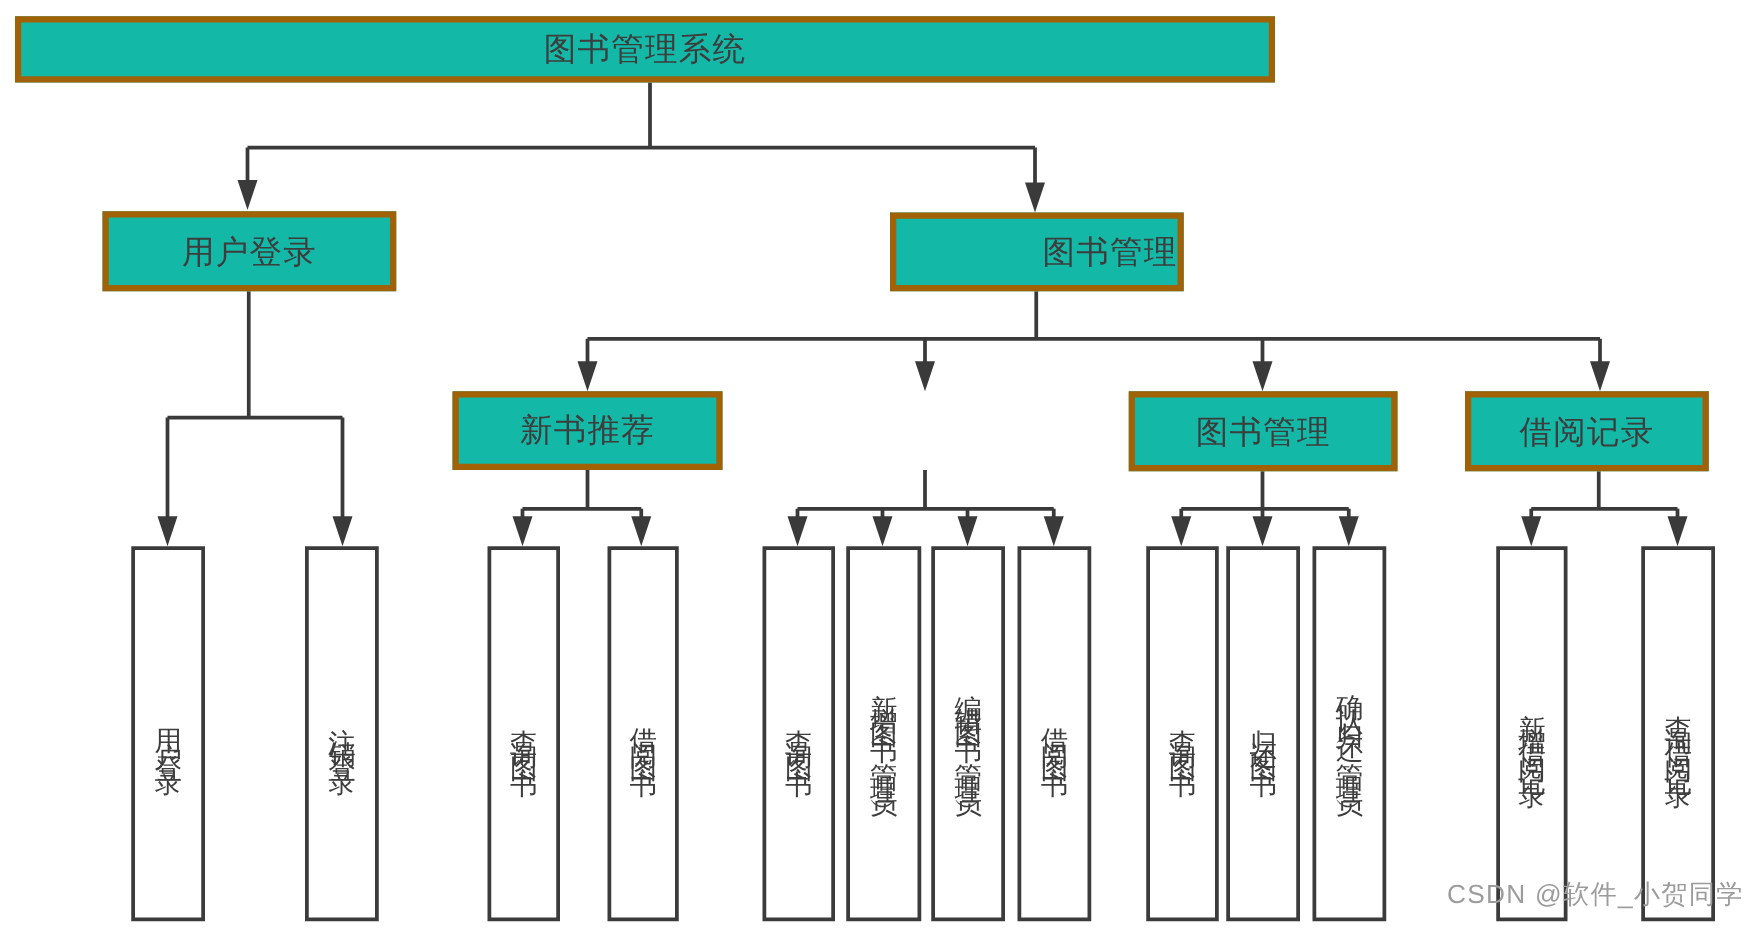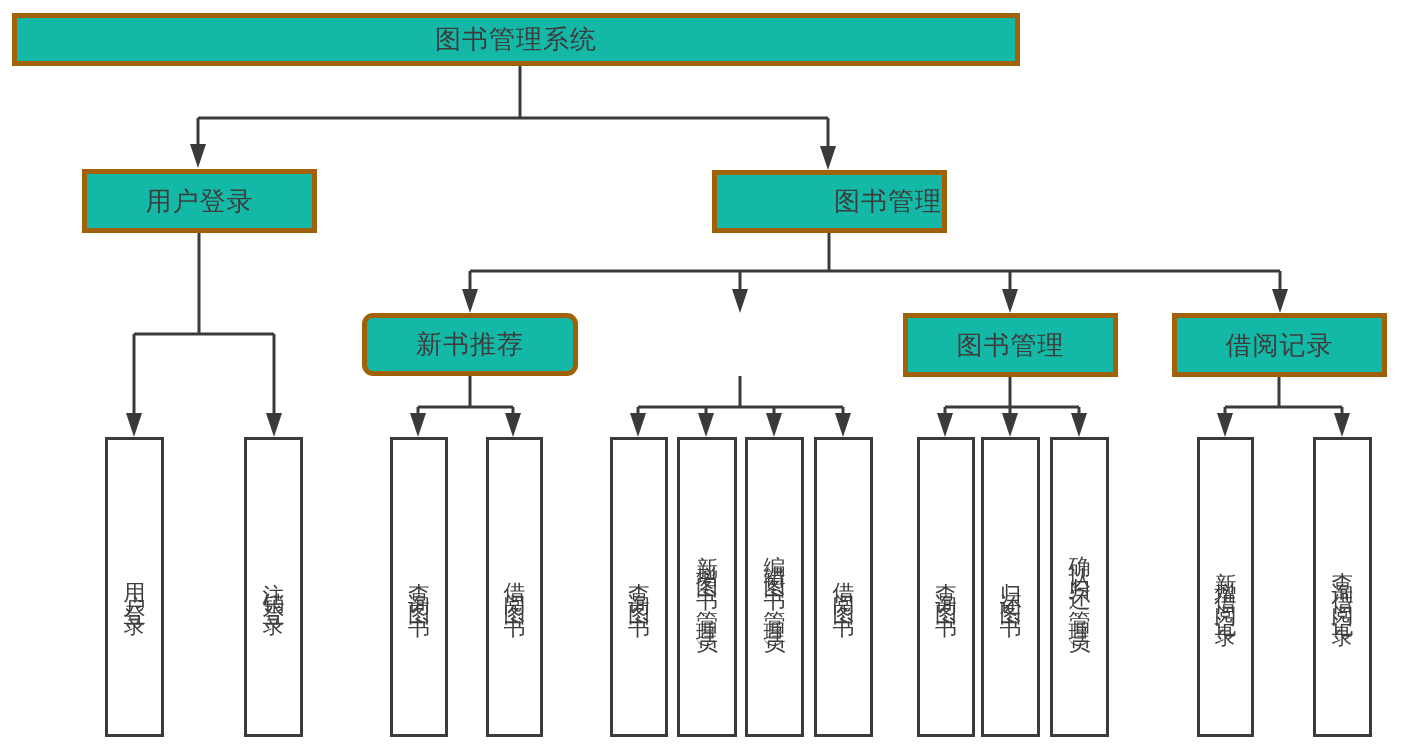--- a/index.html
+++ b/index.html
@@ -133,27 +133,27 @@
     <span>图书管理系统</span>
   </div>
 
   <div class="hbox" style="left:82px; top:169px; width:235px; height:64px;">
     <span>用户登录</span>
   </div>
   <div class="hbox" style="left:712px; top:170px; width:235px; height:63px;justify-content:flex-end;">
     <span>图书管理</span>
   </div>
 
-  <div class="hbox" style="left:362px; top:313px; width:216px; height:63px;border-radius:11px;">
+  <div class="hbox" style="left:362px; top:313px; width:216px; height:63px;">
     <span>新书推荐</span>
   </div>
   <div class="hbox" style="left:903px; top:313px; width:215px; height:64px;">
     <span>图书管理</span>
   </div>
-  <div class="hbox" style="left:1172px; top:313px; width:215px; height:64px;">
+  <div class="hbox" style="left:1172px; top:313px; width:195px; height:64px;">
     <span>借阅记录</span>
   </div>
 
   <div class="vbox" style="left:105px; top:437px; width:59px; height:300px;">
     <span class="vtext">用户登录</span>
   </div>
   <div class="vbox" style="left:244px; top:437px; width:59px; height:300px;">
     <span class="vtext">注销登录</span>
   </div>
 
@@ -187,14 +187,15 @@
     <span class="vtext">确认归还（管理员）</span>
   </div>
 
   <div class="vbox" style="left:1197px; top:437px; width:57px; height:300px;">
     <span class="vtext">新增借阅记录</span>
   </div>
   <div class="vbox" style="left:1313px; top:437px; width:59px; height:300px;">
     <span class="vtext">查询借阅记录</span>
   </div>
 
+  <div class="watermark">CSDN @软件_小贺同学</div>
 
 </div>
 
 </body></html>

